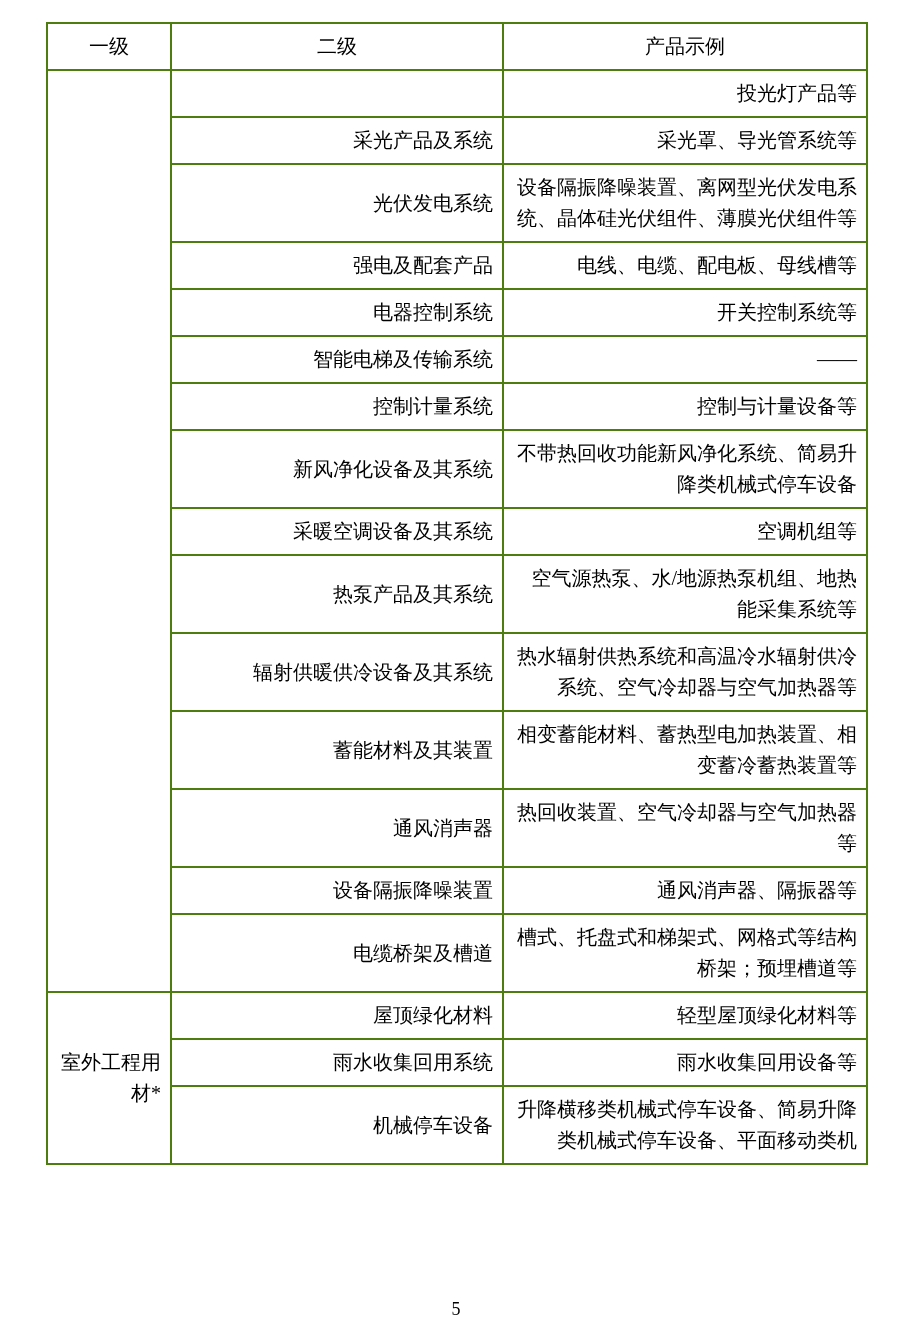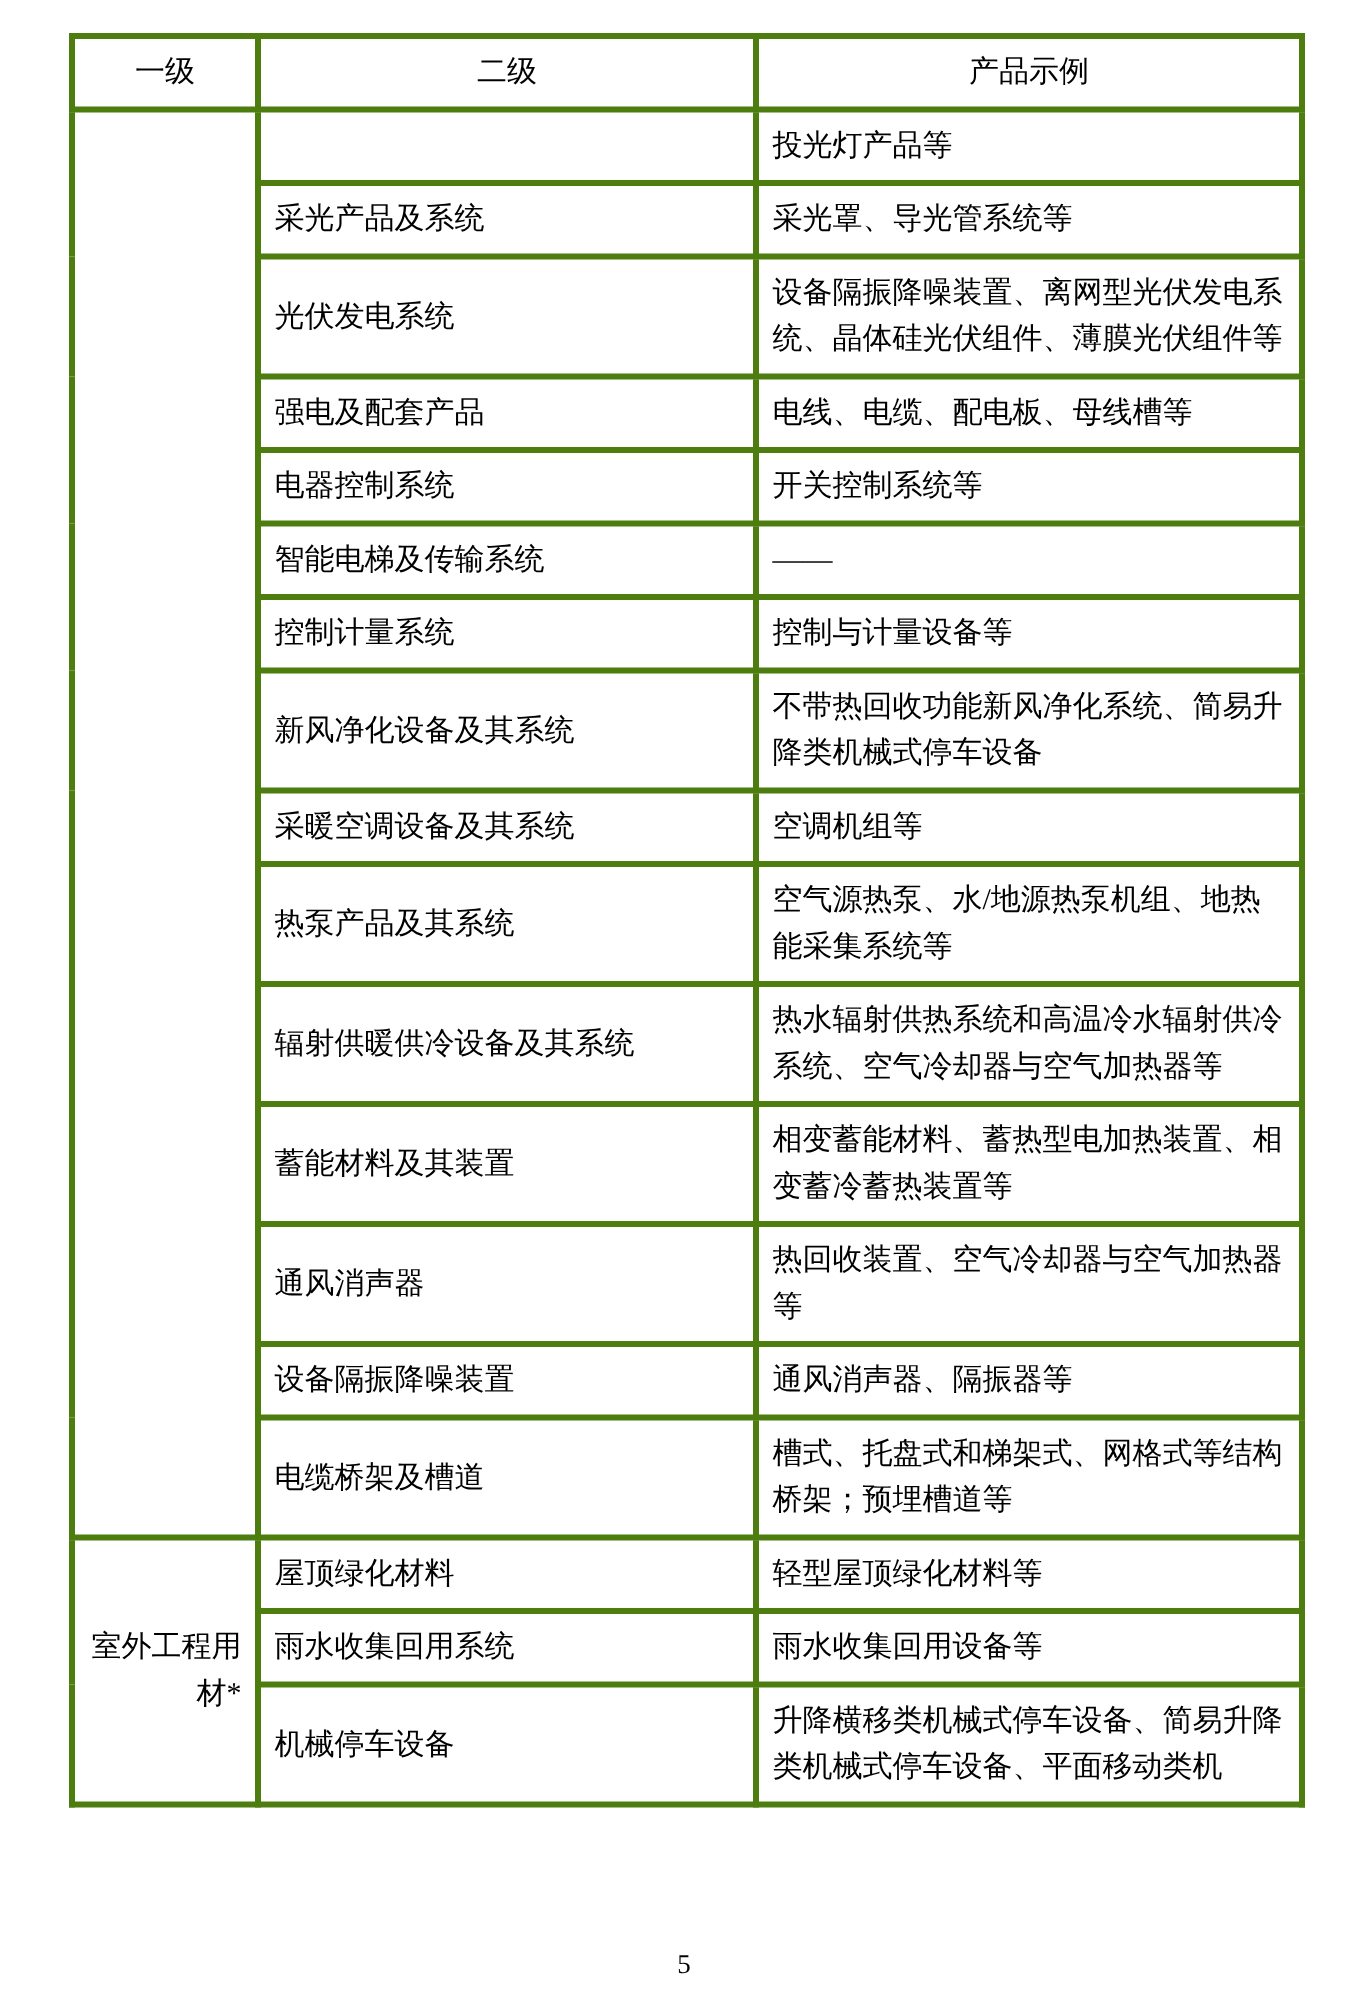--- a/index.html
+++ b/index.html
@@ -22,21 +22,21 @@
     padding: 22px 46px 0 46px;
     position: relative;
   }
   table.doc-table {
     border-collapse: collapse;
     width: 820px;
     table-layout: fixed;
   }
   table.doc-table td,
   table.doc-table th {
-    border: 4px solid #4d7c0f;
+    border: 2px solid #4d7c0f;
     padding: 7px 9px;
     font-size: 20px;
     line-height: 1.55;
     vertical-align: middle;
     font-weight: normal;
   }
   th.col-head {
     text-align: center;
     font-weight: bold;
     font-size: 21px;
@@ -45,25 +45,25 @@
   .col1 { width: 124px; }
   .col2 { width: 332px; }
   .col3 { width: 364px; }
 
   td.c1 {
     text-align: right;
     vertical-align: middle;
     line-height: 1.8;
   }
   td.c2 {
-    text-align: left;
+    text-align: right;
     vertical-align: middle;
   }
   td.c3 {
-    text-align: left;
+    text-align: right;
     vertical-align: middle;
   }
   .page-number {
     position: absolute;
     left: 0;
     right: 0;
     bottom: 14px;
     text-align: center;
     font-size: 18px;
     font-family: "Liberation Serif", serif;

